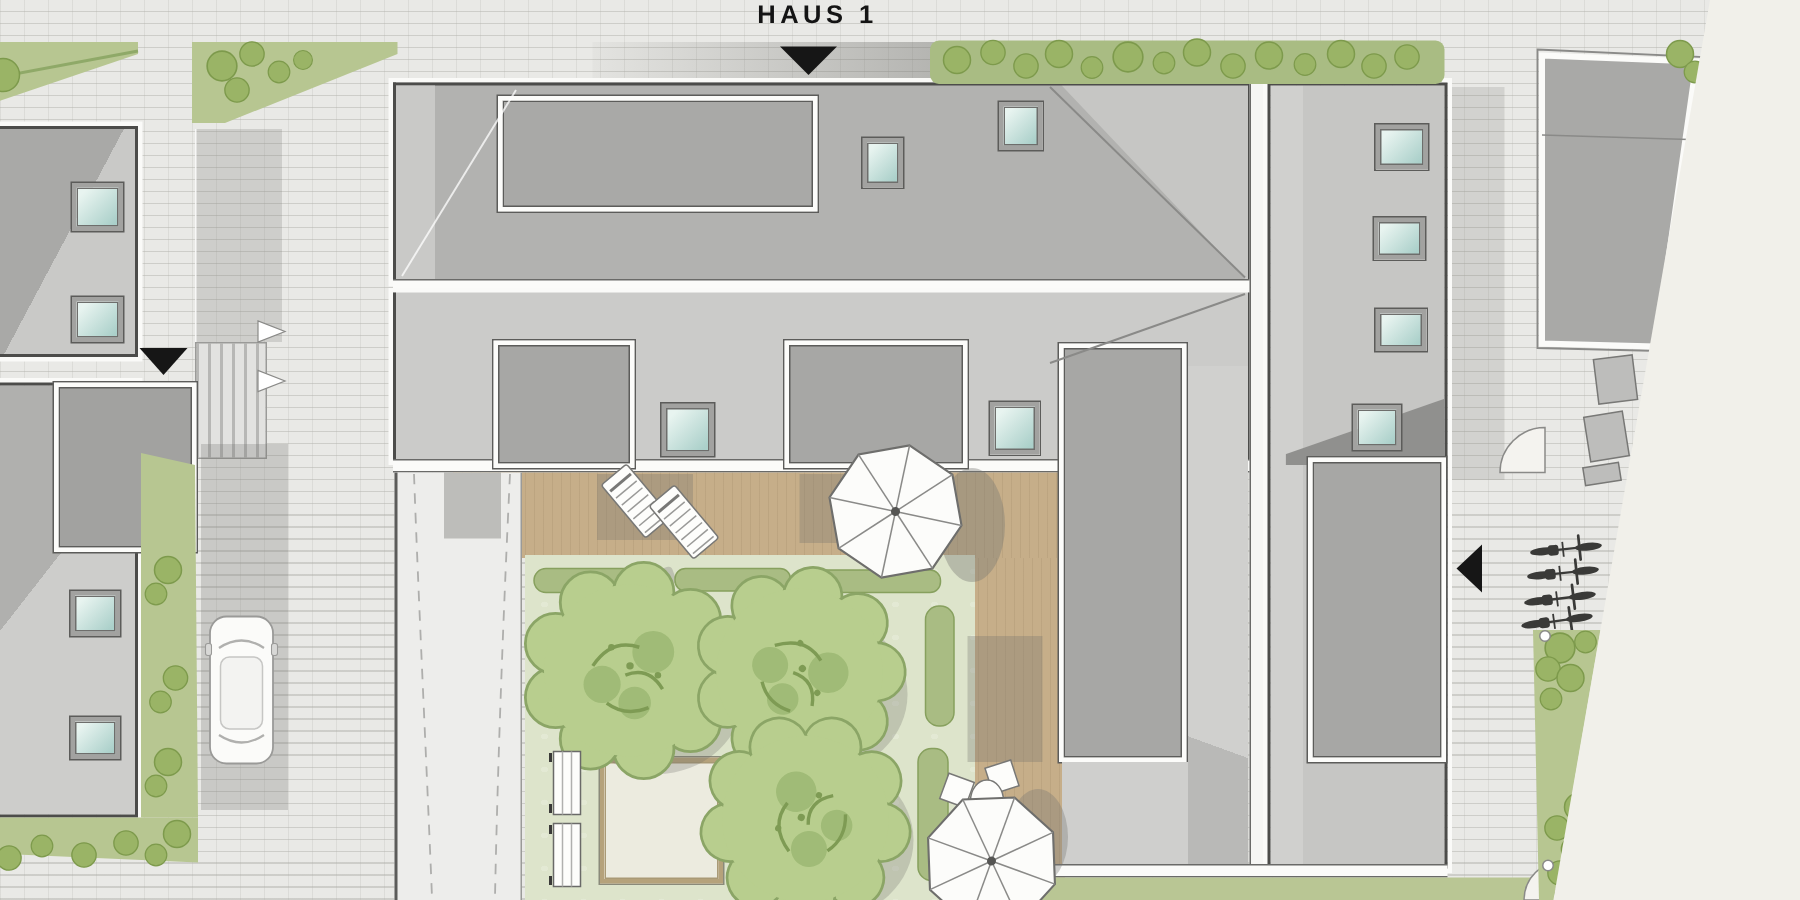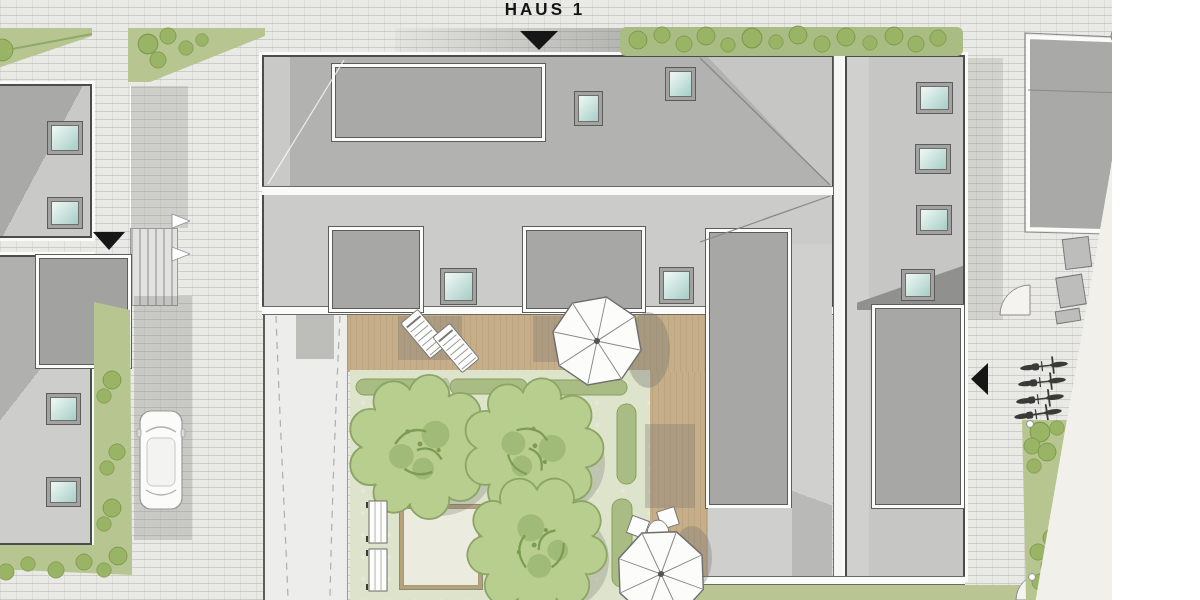--- a/index.html
+++ b/index.html
@@ -1,16 +1,16 @@
 <!DOCTYPE html>
 <html><head>
 <meta charset="utf-8">
 <style>
   html,body{margin:0;padding:0;background:#ffffff;font-family:"Liberation Sans",sans-serif;}
-  #canvas{position:relative;width:1112px;height:600px;overflow:hidden;
+  #canvas{position:relative;width:1200px;height:600px;overflow:hidden;
     background-color:#e9e9e6;
     background-image:
       repeating-linear-gradient(90deg, rgba(172,172,166,.22) 0 1px, transparent 1px 16px),
       repeating-linear-gradient(0deg, rgba(172,172,166,.45) 0 1px, transparent 1px 8px);}
   .abs{position:absolute;box-sizing:border-box;}
   .bldg{border:2px solid #4c4c4a;box-shadow:0 0 0 3px #fafaf8;}
   .terr{background:#a7a7a5;border:3px solid #fcfcfa;box-shadow:0 0 0 1px #5c5c5a, inset 0 0 0 1px #5c5c5a;}
   .skylight{background:linear-gradient(135deg,#e8f4f0 15%,#abd0ca 90%);border:3px solid #a2a2a0;
     box-shadow:0 0 0 1px #5c5c5a, inset 0 0 0 1px #6e6e6c;}
   .deck{background-color:#c6ae89;background-image:repeating-linear-gradient(90deg, rgba(90,70,40,.09) 0 1px, transparent 1px 6px);}

